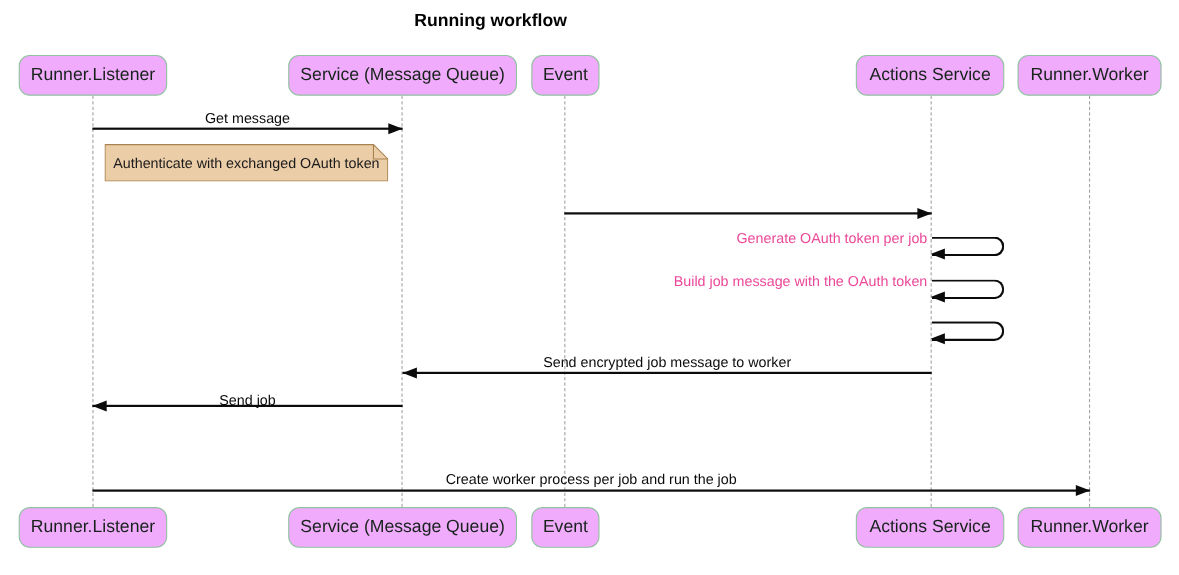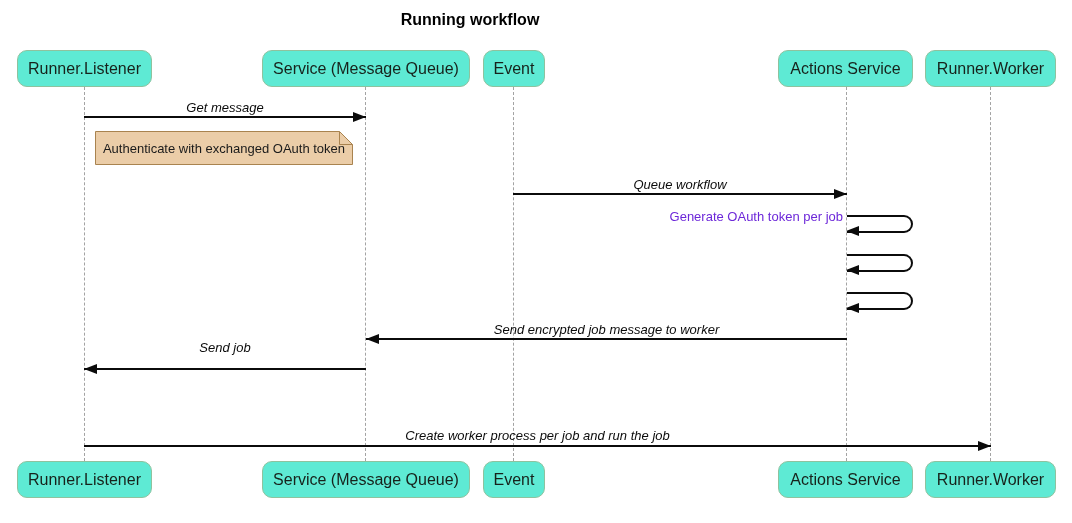--- a/index.html
+++ b/index.html
@@ -1,33 +1,33 @@
 <!DOCTYPE html>
 <html><head>
 <meta charset="utf-8">
 <style>
   html,body{margin:0;padding:0;background:#ffffff;}
   .canvas{position:relative;width:1072px;height:523px;background:#ffffff;
           font-family:"Liberation Sans",sans-serif;color:#0b0b0b;overflow:hidden;}
   .title{position:absolute;left:0;top:11px;width:892px;text-align:center;
-         font-size:16px;font-weight:bold;color:#000;margin-left:24px;}
-  .actor{position:absolute;height:37px;background:#5eead4;border:1px solid #8fc29e;
+         font-size:16px;font-weight:bold;color:#000;}
+  .actor{position:absolute;height:37px;background:#f0abfc;border:1px solid #8fc29e;
          border-radius:10px;display:flex;align-items:center;justify-content:center;
          font-size:16px;color:#17221b;box-sizing:border-box;white-space:nowrap;}
   .lifeline{position:absolute;top:87px;height:374px;width:0;border-left:1px dashed #a3a3a3;}
   .mline{position:absolute;height:0;border-top:2px solid #0b0b0b;}
-  .mlabel{position:absolute;font-size:13px;color:#0b0b0b;text-align:center;white-space:nowrap;font-style:italic;}
+  .mlabel{position:absolute;font-size:13px;color:#0b0b0b;text-align:center;white-space:nowrap;}
   .ah-e{position:absolute;width:0;height:0;border-top:5px solid transparent;
         border-bottom:5px solid transparent;border-left:13px solid #0b0b0b;}
   .ah-w{position:absolute;width:0;height:0;border-top:5px solid transparent;
         border-bottom:5px solid transparent;border-right:13px solid #0b0b0b;}
   .loop{position:absolute;left:847px;width:66px;height:18px;border:2px solid #0b0b0b;
         border-left:none;border-radius:0 12px 12px 0;box-sizing:border-box;}
   .loop-label{position:absolute;left:300px;width:543px;text-align:right;
-              font-size:13px;color:#6d28d9;white-space:nowrap;}
+              font-size:13px;color:#ec4899;white-space:nowrap;}
   .note{position:absolute;}
   .note svg{position:absolute;left:0;top:0;}
   .note-text{position:absolute;left:0;top:0;width:100%;height:100%;display:flex;
              align-items:center;justify-content:center;font-size:13px;color:#1a1a1a;
              white-space:nowrap;}
 </style>
 </head>
 <body>
 
 <div class="canvas">
@@ -51,39 +51,39 @@
   <div class="ah-e" style="left:353px;top:112px"></div>
 
   <div class="note" style="left:95px;top:131px;width:258px;height:34px">
     <svg width="258" height="34">
       <path d="M0.5,0.5 L244.5,0.5 L257.5,13.5 L257.5,33.5 L0.5,33.5 Z" fill="#ebcda8" stroke="#a9834f" stroke-width="1"></path>
       <path d="M244.5,0.5 L244.5,13.5 L257.5,13.5" fill="none" stroke="#a9834f" stroke-width="1"></path>
     </svg>
     <div class="note-text">Authenticate with exchanged OAuth token</div>
   </div>
 
-  <div class="mlabel" style="left:513px;top:177px;width:334px">Queue workflow</div>
   <div class="mline" style="left:513px;top:193px;width:334px"></div>
   <div class="ah-e" style="left:834px;top:189px"></div>
 
   <div class="loop-label" style="top:209px">Generate OAuth token per job</div>
   <div class="loop" style="top:215px"></div>
   <div class="ah-w" style="left:846px;top:226px"></div>
 
+  <div class="loop-label" style="top:248px">Build job message with the OAuth token</div>
   <div class="loop" style="top:254px"></div>
   <div class="ah-w" style="left:846px;top:265px"></div>
 
   <div class="loop" style="top:292px"></div>
   <div class="ah-w" style="left:846px;top:303px"></div>
 
   <div class="mlabel" style="left:366px;top:322px;width:481px">Send encrypted job message to worker</div>
   <div class="mline" style="left:366px;top:338px;width:481px"></div>
   <div class="ah-w" style="left:366px;top:334px"></div>
 
-  <div class="mlabel" style="left:84px;top:340px;width:282px">Send job</div>
+  <div class="mlabel" style="left:84px;top:356px;width:282px">Send job</div>
   <div class="mline" style="left:84px;top:368px;width:282px"></div>
   <div class="ah-w" style="left:84px;top:364px"></div>
 
 
   <div class="mlabel" style="left:84px;top:428px;width:907px">Create worker process per job and run the job</div>
   <div class="mline" style="left:84px;top:445px;width:907px"></div>
   <div class="ah-e" style="left:978px;top:441px"></div>
 
   <div class="actor" style="left:17px;top:461px;width:135px">Runner.Listener</div>
   <div class="actor" style="left:262px;top:461px;width:208px">Service (Message Queue)</div>

